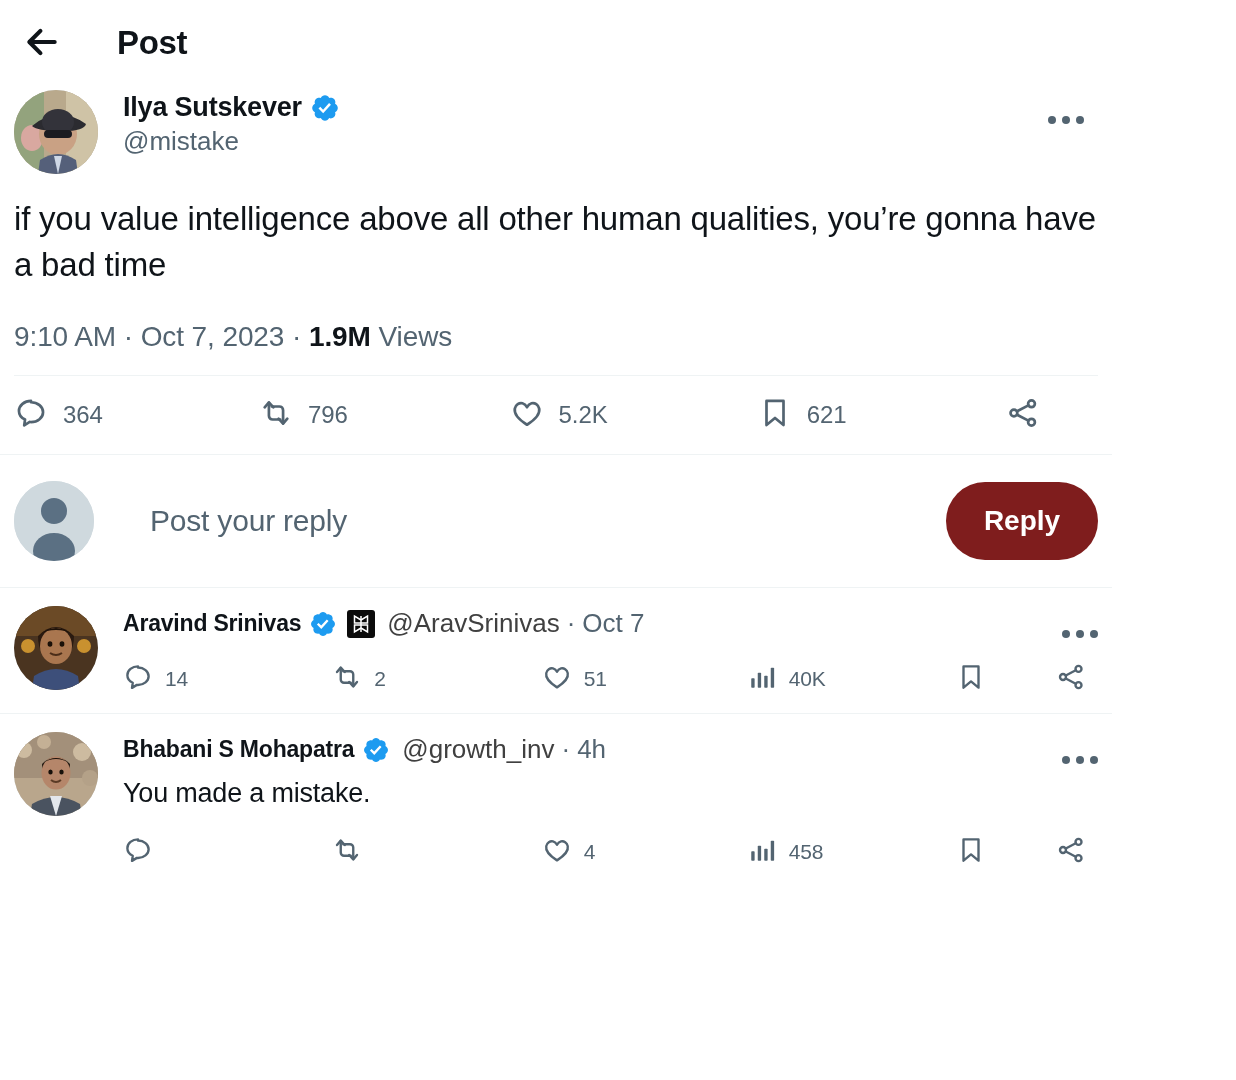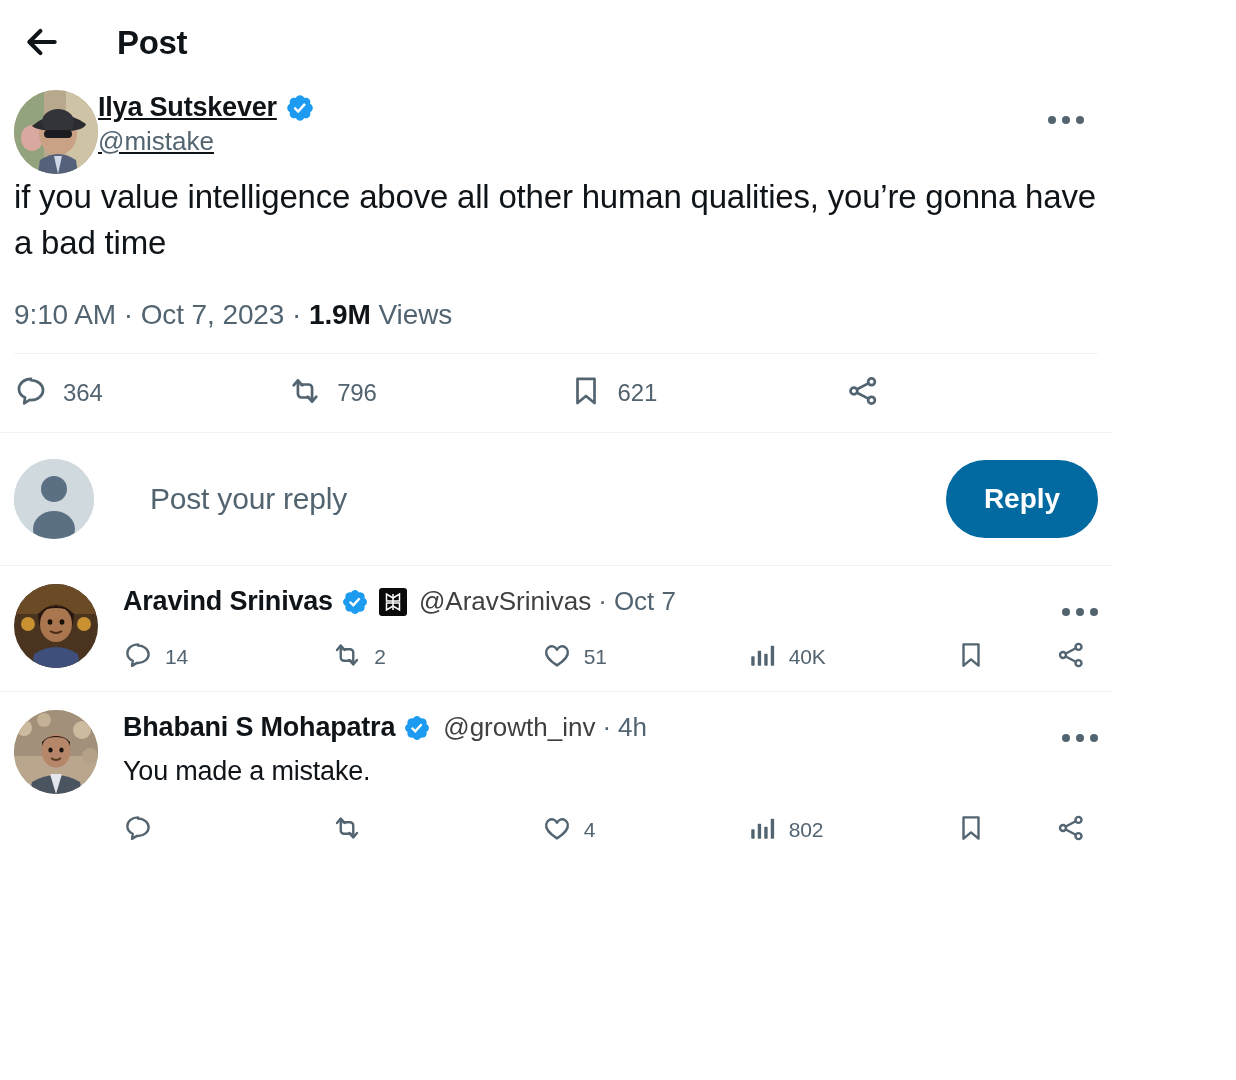--- a/index.html
+++ b/index.html
@@ -46,21 +46,21 @@
   .avatar {
     width: 84px; height: 84px;
     border-radius: 50%;
     flex: 0 0 84px;
     overflow: hidden;
     position: relative;
     background: #cfd9de;
     cursor: pointer;
   }
   .avatar svg { display: block; width: 100%; height: 100%; }
-  .names { padding-top: 2px; text-decoration: underline; }
+  .names { margin-left: 25px; padding-top: 2px; }
   .name-row { display: flex; align-items: center; }
   .display-name {
     font-size: 27px;
     font-weight: bold;
     line-height: 1.15;
     letter-spacing: -0.2px;
     cursor: pointer;
   }
   .verified { margin-left: 8px; display: inline-flex; align-items: center; }
   .handle {
@@ -78,20 +78,21 @@
     border-radius: 50%;
     cursor: pointer;
   }
   .more-dots { display: flex; gap: 6px; }
   .more-dots i { width: 8px; height: 8px; border-radius: 50%; background: #536471; display: block; }
 
   .post-text {
     font-size: 33px;
     line-height: 1.38;
     letter-spacing: -0.2px;
+    margin-top: 22px;
     word-wrap: break-word;
   }
   .post-meta {
     font-size: 28px;
     color: #536471;
     margin-top: 34px;
     letter-spacing: -0.1px;
   }
   .post-meta b { color: #0f1419; font-weight: bold; }
 
@@ -138,21 +139,21 @@
     color: #536471;
     margin-left: 26px;
     flex: 1;
     cursor: text;
     letter-spacing: -0.2px;
   }
   .reply-btn {
     min-width: 152px;
     height: 78px;
     border-radius: 42px;
-    background: #0369a1;
+    background: #7f1d1d;
     color: #ffffff;
     font-size: 28px;
     font-weight: bold;
     display: flex;
     align-items: center;
     justify-content: center;
     border: none;
     cursor: pointer;
     font-family: "Liberation Sans", sans-serif;
     padding: 0 28px;
@@ -161,21 +162,21 @@
   
   .reply-item {
     display: flex;
     padding: 18px 14px 0 14px;
     position: relative;
   }
   .reply-item .avatar { width: 84px; height: 84px; flex: 0 0 84px; }
   .reply-body { margin-left: 25px; flex: 1; min-width: 0; padding-top: 2px; }
   .reply-head { display: flex; align-items: center; }
   .reply-name {
-    font-size: 27px;
+    font-size: 23px;
     font-weight: bold;
     letter-spacing: -0.2px;
     cursor: pointer;
   }
   .affiliate {
     width: 28px; height: 28px;
     margin-left: 10px;
     flex: 0 0 28px;
     display: inline-flex;
     border-radius: 3px;
@@ -298,20 +299,28 @@
     <div class="act">
       <span>
         <svg width="34" height="34" viewBox="0 0 24 24" fill="none" stroke="#536471" stroke-width="1.9" stroke-linecap="round" stroke-linejoin="round">
           <polyline points="4,8 7,4.5 10.2,8"></polyline>
           <path d="M7 4.8 V14 a2.6 2.6 0 0 0 2.6 2.6 H15"></path>
           <polyline points="20,16 17,19.5 13.8,16"></polyline>
           <path d="M17 19.2 V10 a2.6 2.6 0 0 0 -2.6 -2.6 H9"></path>
         </svg>
       </span>
       <span class="cnt">796</span>
+    </div>
+    <div class="act">
+      <span>
+        <svg width="34" height="34" viewBox="0 0 24 24" fill="none" stroke="#536471" stroke-width="1.9" stroke-linejoin="round">
+          <path d="M12 20.3 C4.5 15.5 2.8 11.8 3.4 8.9 4 6.1 6.5 4.5 8.8 5.1 10.3 5.5 11.4 6.6 12 7.9 12.6 6.6 13.7 5.5 15.2 5.1 17.5 4.5 20 6.1 20.6 8.9 21.2 11.8 19.5 15.5 12 20.3Z"></path>
+        </svg>
+      </span>
+      <span class="cnt">5.2K</span>
     </div>
     <div class="act">
       <span>
         <svg width="34" height="34" viewBox="0 0 24 24" fill="none" stroke="#536471" stroke-width="1.9" stroke-linejoin="round">
           <path d="M6 3.5h12v17l-6-5-6 5z"></path>
         </svg>
       </span>
       <span class="cnt">621</span>
     </div>
     <div class="act">
@@ -520,21 +529,21 @@
         </div>
         <div class="act">
           <span>
             <svg width="30" height="30" viewBox="0 0 24 24" fill="#536471">
               <rect x="3.4" y="13" width="2.7" height="7.5" rx="0.6"></rect>
               <rect x="8.6" y="8.5" width="2.7" height="12" rx="0.6"></rect>
               <rect x="13.8" y="11" width="2.7" height="9.5" rx="0.6"></rect>
               <rect x="19" y="4.5" width="2.7" height="16" rx="0.6"></rect>
             </svg>
           </span>
-          <span class="cnt">802</span>
+          <span class="cnt">458</span>
         </div>
         <div class="act">
           <span>
             <svg width="30" height="30" viewBox="0 0 24 24" fill="none" stroke="#536471" stroke-width="1.9" stroke-linejoin="round">
               <path d="M6 3.5h12v17l-6-5-6 5z"></path>
             </svg>
           </span>
           <span class="cnt ghost"></span>
         </div>
         <div class="act" style="margin-left:14px;margin-right:0;">

